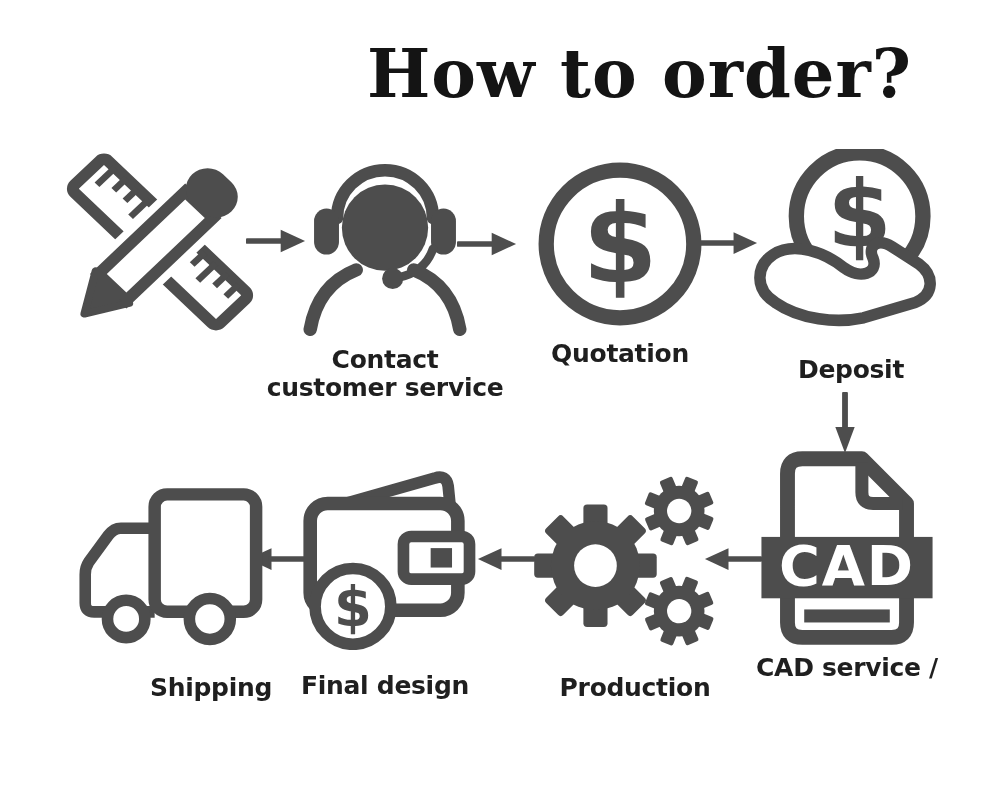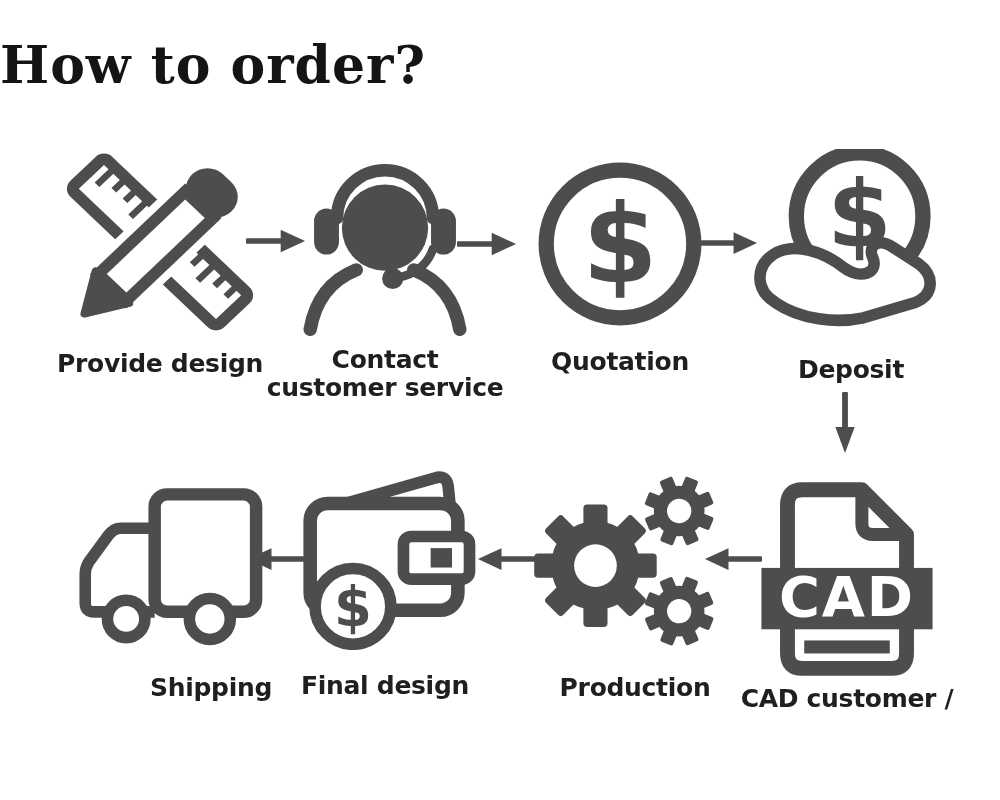--- a/index.html
+++ b/index.html
@@ -9,45 +9,45 @@
     --bg-color:#ffffff;
   }
   html,body{margin:0;padding:0;}
   body{background:#e8e8e8;font-family:"DejaVu Sans","Liberation Sans",sans-serif;}
   .canvas{
     position:relative;width:1000px;height:800px;margin:0 auto;
     background:var(--bg-color);overflow:hidden;
   }
   .title{
     position:absolute;left:0;top:34px;width:912px;
-    text-align:left;
+    text-align:right;
     font-family:"DejaVu Serif","Liberation Serif",serif;
-    font-weight:bold;font-size:52px;letter-spacing:1px;
+    font-weight:bold;font-size:67px;letter-spacing:1px;
     color:var(--title-color);
   }
   .step{position:absolute;display:flex;flex-direction:column;align-items:center;}
   .icon-box{display:flex;align-items:center;justify-content:center;}
   .icon-box svg{color:var(--icon-color);}
   .label{
     text-align:center;font-weight:bold;font-size:25px;line-height:28px;
     letter-spacing:-0.3px;color:var(--label-color);white-space:nowrap;
   }
   .arrow{position:absolute;}
   .arrow svg{color:var(--icon-color);display:block;}
 
   
   .s1{left:42px;top:146px;width:236px;}  .s1 .icon-box{height:192px;}
   .s2{left:277px;top:150px;width:216px;} .s2 .icon-box{height:188px;}
   .s3{left:516px;top:152px;width:208px;} .s3 .icon-box{height:184px;}
   .s4{left:740px;top:148px;width:222px;} .s4 .icon-box{height:190px;}
   .s1 .label{margin-top:12px;} .s2 .label{margin-top:8px;}
-  .s3 .label{margin-top:12px;} .s4 .label{margin-top:18px;}
+  .s3 .label{margin-top:4px;} .s4 .label{margin-top:18px;}
 
   
-  .s5{left:738px;top:481px;width:218px;} .s5 .icon-box{height:198px;}
+  .s5{left:738px;top:450px;width:218px;} .s5 .icon-box{height:198px;}
   .s6{left:528px;top:470px;width:214px;} .s6 .icon-box{height:184px;}
   .s7{left:276px;top:452px;width:218px;} .s7 .icon-box{height:200px;}
   .s8{left:52px;top:468px;width:220px;align-items:flex-end;}  .s8 .icon-box{height:188px;}
   .s5 .label{margin-top:6px;}  .s6 .label{margin-top:20px;}
   .s7 .label{margin-top:20px;} .s8 .label{margin-top:18px;}
 
   .a1{left:246px;top:228px;} .a2{left:457px;top:231px;} .a3{left:700px;top:230px;}
   .a4{left:832px;top:392px;}
   .a5{left:704px;top:546px;} .a6{left:477px;top:546px;} .a7{left:247px;top:546px;}
 </style>
@@ -79,21 +79,20 @@
           </g>
         </g>
         <g transform="rotate(-45 50 50)">
           <rect x="6" y="33" width="94" height="34" rx="10" fill="#fff"></rect>
           <rect x="16" y="40" width="62" height="20" fill="#fff" stroke="currentColor" stroke-width="6"></rect>
           <rect x="76" y="36" width="22" height="28" rx="11" fill="currentColor"></rect>
           <path d="M 16 38 L -4 50 L 16 62 Z" fill="currentColor" stroke="currentColor" stroke-width="4" stroke-linejoin="round"></path>
         </g>
       </svg>
     </div>
-    <div class="label">Provide design</div>
   </div>
 
   <div class="arrow a1">
     <svg width="60" height="26" viewBox="0 0 64 26" fill="currentColor">
       <rect x="0" y="10" width="40" height="6" rx="1"></rect>
         <polygon points="37,1 63,13 37,25"></polygon>
     </svg>
   </div>
 
   <div class="step s2">
@@ -162,21 +161,21 @@
     <div class="icon-box">
       <svg width="186" height="196" viewBox="0 0 100 105">
         <path d="M 58 4 L 26 4 Q 18 4 18 12 L 18 92 Q 18 100 26 100 L 74 100 Q 82 100 82 92 L 82 28 Z" fill="#fff" stroke="currentColor" stroke-width="8" stroke-linejoin="round"></path>
         <path d="M 58 6 L 58 22 Q 58 28 64 28 L 80 28" fill="none" stroke="currentColor" stroke-width="7" stroke-linejoin="round"></path>
         <rect x="4" y="46" width="92" height="33" fill="currentColor"></rect>
         <text x="50" y="72" text-anchor="middle" font-size="30" font-weight="bold" letter-spacing="1" font-family="DejaVu Sans, sans-serif" fill="#ffffff">CAD</text>
         <rect x="27" y="85" width="46" height="7" fill="currentColor"></rect>
       </svg>
     </div>
     <div class="label">
-      <div>CAD customer /</div>
+      <div>CAD service /</div>
     </div>
   </div>
 
   <div class="arrow a5">
     <svg width="58" height="26" viewBox="0 0 64 26" fill="currentColor">
       <polygon points="27,1 1,13 27,25"></polygon>
         <rect x="24" y="10" width="40" height="6" rx="1"></rect>
     </svg>
   </div>
 

